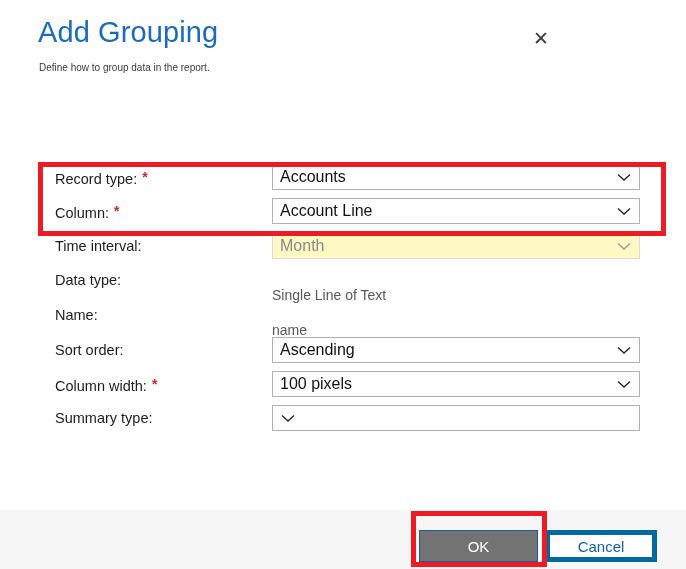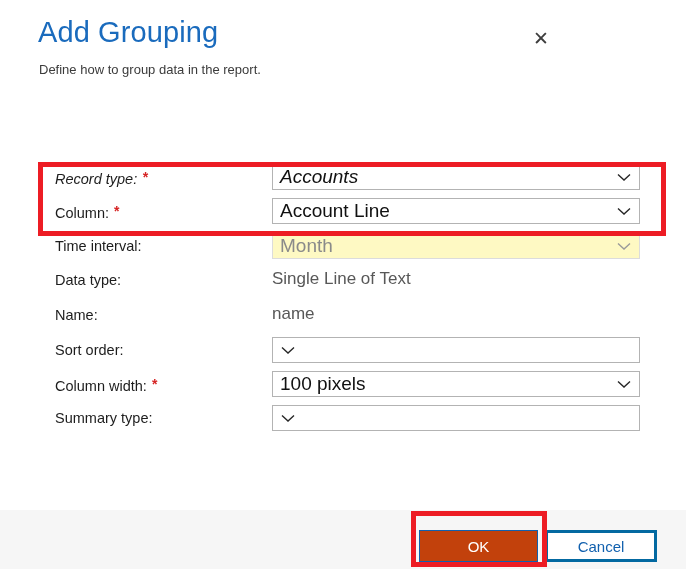--- a/index.html
+++ b/index.html
@@ -31,21 +31,21 @@
     font-size: 29px;
     font-weight: 400;
     color: #1a6bbd;
     letter-spacing: 0.1px;
     white-space: nowrap;
   }
   .dialog-subtitle {
     position: absolute;
     left: 39px;
     top: 62px;
-    font-size: 13px;
+    font-size: 10px;
     color: #3b3b3b;
     white-space: nowrap;
   }
   .close-button {
     position: absolute;
     right: 26px;
     top: 25px;
     width: 26px;
     height: 26px;
     display: flex;
@@ -98,21 +98,21 @@
     box-sizing: border-box;
     border: 1px solid #b3b3b3;
     background: #ffffff;
     display: flex;
     align-items: center;
     cursor: pointer;
   }
   .dropdown .dd-value {
     flex: 1 1 auto;
     padding-left: 7px;
-    font-size: 19px;
+    font-size: 16px;
     color: #111111;
     white-space: nowrap;
     overflow: hidden;
   }
   .dropdown .dd-chevron {
     flex: 0 0 auto;
     width: 30px;
     height: 100%;
     display: flex;
     align-items: center;
@@ -129,22 +129,22 @@
     border-color: #dcdcdc;
     cursor: default;
   }
   .dropdown.disabled .dd-value { color: #8a8a8a; }
   .dropdown.disabled .dd-chevron svg path { stroke: #9a9a9a; }
 
   
   .readonly-value {
     position: absolute;
     left: 272px;
-    top: 6px;
-    font-size: 17px;
+    top: 24px;
+    font-size: 14px;
     color: #585858;
     white-space: nowrap;
   }
 
   
   .annotation-box {
     position: absolute;
     border: 5px solid #ed1c24;
     box-sizing: border-box;
     pointer-events: none;
@@ -179,44 +179,44 @@
     font-size: 15px;
     display: flex;
     align-items: center;
     justify-content: center;
     cursor: pointer;
     user-select: none;
   }
   .btn-primary {
     left: 419px;
     width: 119px;
-    background: #c2410c;
+    background: #737373;
     border: 1px solid #1160ae;
     color: #ffffff;
   }
   .btn-secondary {
     left: 545px;
     width: 112px;
     background: #ffffff;
-    border: 3px solid #0369a1;
+    border: 5px solid #0369a1;
     color: #1160ae;
   }
 </style>
 </head>
 <body>
 
 <div class="dialog-header">
   <div class="dialog-title">Add Grouping</div>
   <div class="dialog-subtitle">Define how to group data in the report.</div>
   <div class="close-button">✕</div>
 </div>
 
 <div class="form-body">
 
-  <div class="form-row" style="top:0px;font-style:italic;">
+  <div class="form-row" style="top:0px;">
     <div class="field-label">
       <span>Record type:</span><span class="required-mark">*</span>
     </div>
     <div class="dropdown">
       <span class="dd-value">Accounts</span>
       <span class="dd-chevron">
         <svg width="14" height="9" viewBox="0 0 14 9">
             <path d="M1 1.5 L7 7 L13 1.5"></path>
           </svg>
       </span>
@@ -263,20 +263,21 @@
       <span>Name:</span>
     </div>
     <div class="readonly-value">name</div>
   </div>
 
   <div class="form-row" style="top:173px;">
     <div class="field-label">
       <span>Sort order:</span>
     </div>
     <div class="dropdown">
+      <span class="dd-value">Ascending</span>
       <span class="dd-chevron">
         <svg width="14" height="9" viewBox="0 0 14 9">
             <path d="M1 1.5 L7 7 L13 1.5"></path>
           </svg>
       </span>
     </div>
   </div>
 
   <div class="form-row" style="top:207px;padding-left:26px;">
     <div class="field-label">

